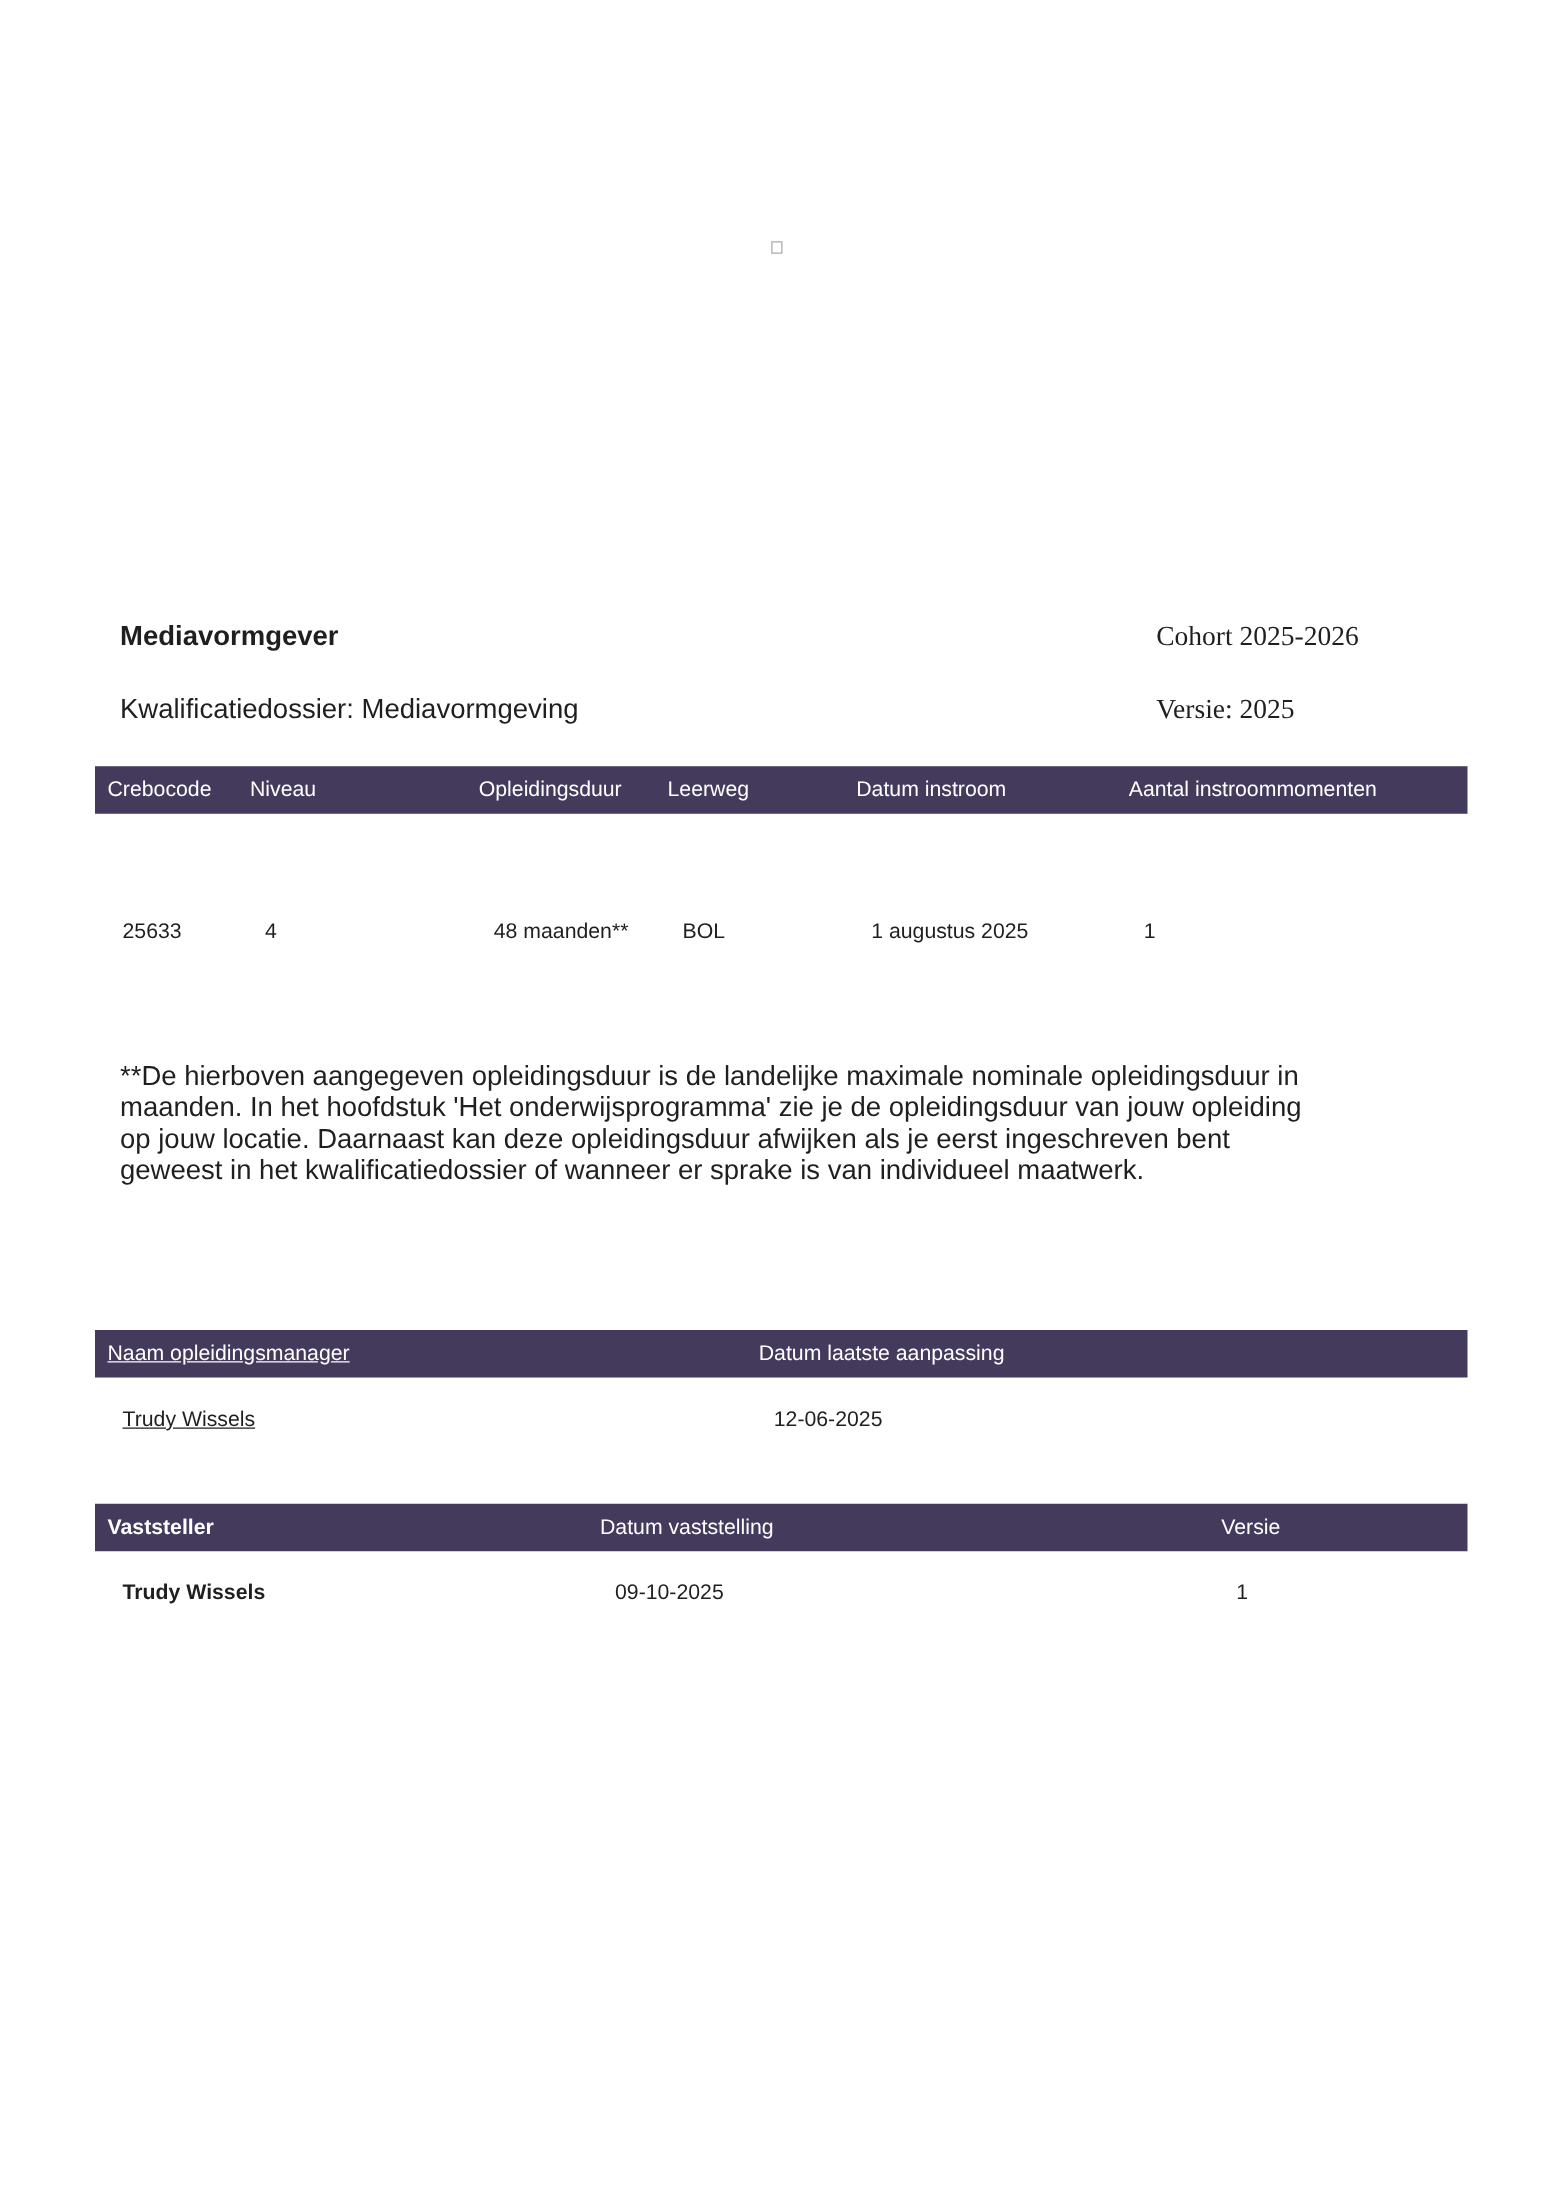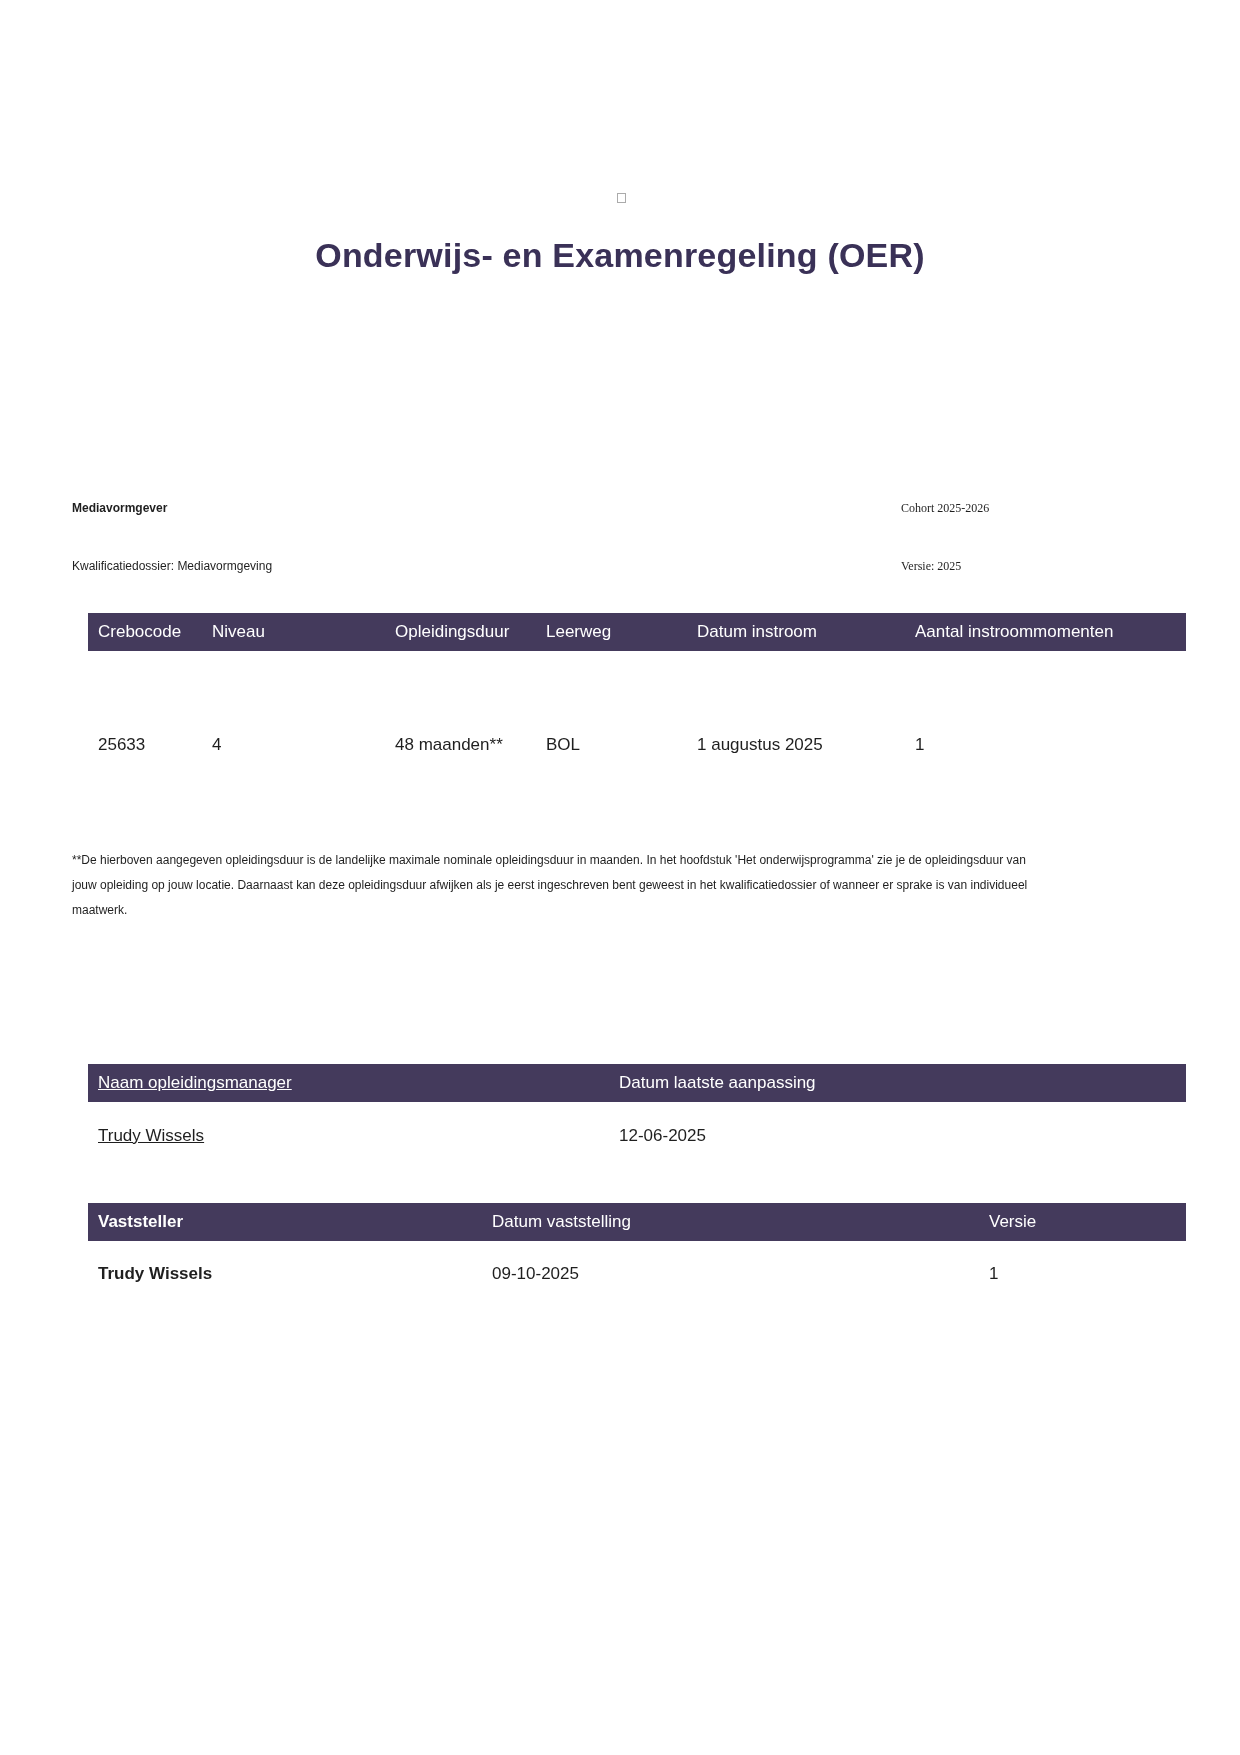--- a/index.html
+++ b/index.html
@@ -33,33 +33,33 @@
     position:absolute;
     left:0; right:0;
     top:236px;
     text-align:center;
     font-size:34px;
     font-weight:bold;
     letter-spacing:0.2px;
     color:var(--title-text);
   }
   .abs{position:absolute;}
-  .body-text{font-size:12px; line-height:25px; color:var(--body-text);}
+  .body-text{font-size:22px; line-height:25px; color:var(--body-text);margin-left:24px;}
   .bold{font-weight:bold;}
 
   
   .info-left{left:72px;}
   .info-right{left:901px;font-family:Liberation Serif, serif;}
   .info-row-a{top:496px;}
   .info-row-b{top:554px;}
 
   
   .tbl-header-bar{
     position:absolute;
-    left:88px;
+    left:76px;
     width:1098px;
     height:38px;
     background:var(--header-bar);
   }
   .tbl-header-cell{
     position:absolute;
     top:0;
     height:38px;
     line-height:38px;
     font-size:17px;
@@ -107,21 +107,20 @@
   .t3-row{top:1257px;}
   .c3-1{left:10px;font-weight:bold;} .c3-2{left:404px;} .c3-3{left:901px;}
 </style>
 </head>
 <body>
 
 <div class="page">
 
   <div class="placeholder-square"></div>
 
-  <h1 class="doc-title">Onderwijs- en Examenregeling (OER)</h1>
 
   <div class="abs body-text bold info-left info-row-a">Mediavormgever</div>
   <div class="abs body-text info-right info-row-a">Cohort 2025-2026</div>
   <div class="abs body-text info-left info-row-b">Kwalificatiedossier: Mediavormgeving</div>
   <div class="abs body-text info-right info-row-b">Versie: 2025</div>
 
   <div class="tbl-header-bar t1-bar">
     <span class="tbl-header-cell c1-1">Crebocode</span>
     <span class="tbl-header-cell c1-2">Niveau</span>
     <span class="tbl-header-cell c1-3">Opleidingsduur</span>

